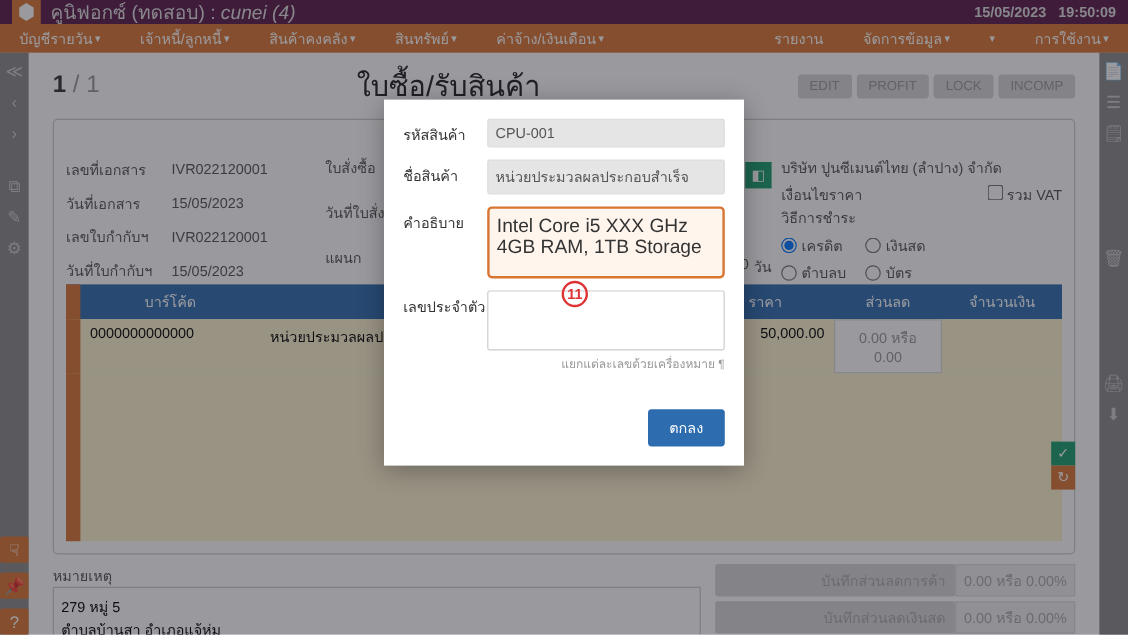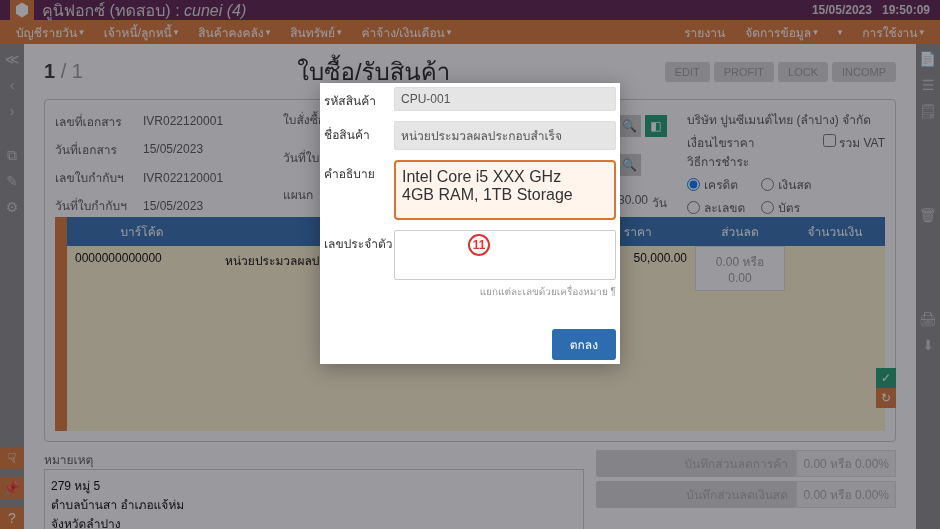--- a/index.html
+++ b/index.html
@@ -2,21 +2,21 @@
 <html><head>
 <meta charset="utf-8">
 <style>
 * { margin: 0; padding: 0; box-sizing: border-box; font-family: sans-serif; }
 body { background: #f0f0f0; font-size: 12px; overflow: hidden; width: 940px; height: 529px; position: relative; }
 .topbar { background: #5a1a4a; height: 20px; display: flex; align-items: center; padding: 0 10px; color: #ddd; }
 .topbar .logo { width: 24px; height: 24px; background: #d97533; border-radius: 3px; margin-right: 8px; display: flex; align-items: center; justify-content: center; }
 .topbar .logo svg { width: 18px; height: 18px; fill: #fff; }
 .topbar .app-name { font-size: 16px; }
 .topbar .date-time { margin-left: auto; font-weight: bold; }
-.menubar { background: #d97533; height: 24px; display: flex; align-items: center; padding: 0 10px; gap: 8px; color: #fff; font-size: 12px; }
+.menubar { background: #d97533; height: 24px; display: flex; align-items: center; padding: 0 10px; gap: 21px; color: #fff; font-size: 12px; }
 .menubar .menu-item { padding: 2px 6px; cursor: pointer; display: flex; align-items: center; gap: 2px; }
 .menubar .menu-item.right { margin-left: 0; }
 .menubar .spacer { flex: 1; }
 .chev { font-size: 9px; }
 .left-rail { position: absolute; left: 0; top: 44px; width: 24px; bottom: 0; background: #8a8a8a; display: flex; flex-direction: column; align-items: center; gap: 8px; padding-top: 6px; }
 .left-rail .rail-icon { width: 18px; height: 18px; display: flex; align-items: center; justify-content: center; color: #ccc; font-size: 14px; }
 .left-rail .rail-icon.orange { background: #d97533; color: #fff; border-radius: 2px; width: 24px; height: 22px; }
 .right-rail { position: absolute; right: 0; top: 44px; width: 24px; bottom: 0; background: #8a8a8a; display: flex; flex-direction: column; align-items: center; gap: 8px; padding-top: 6px; }
 .right-rail .rail-icon { width: 18px; height: 18px; display: flex; align-items: center; justify-content: center; color: #ccc; font-size: 14px; }
 .content { position: absolute; left: 24px; right: 24px; top: 44px; bottom: 0; background: #fff; overflow: hidden; }
@@ -52,21 +52,21 @@
 .totals { width: 300px; }
 .totals .trow { display: flex; align-items: center; margin-bottom: 4px; font-size: 12px; color: #555; }
 .totals .trow .tlbl { flex: 1; text-align: right; padding-right: 8px; }
 .totals .trow .tlbl.btn-style { background: #d8d8d8; padding: 4px 8px; border-radius: 2px; color: #aaa; }
 .totals .trow .tval { width: 100px; text-align: right; background: #eee; padding: 3px 6px; border: 1px solid #ddd; }
 .small-check { position: absolute; right: 20px; top: 324px; display: flex; flex-direction: column; }
 .small-check .sq { width: 20px; height: 20px; display: flex; align-items: center; justify-content: center; color: #fff; font-size: 12px; }
 .sq.green { background: #1a9d6e; }
 .sq.orange { background: #d97533; }
 .overlay { position: absolute; inset: 0; background: rgba(30,30,40,0.45); }
-.modal { position: absolute; left: 320px; top: 83px; width: 300px; background: #fff; border-radius: 0; box-shadow: 0 4px 20px rgba(0,0,0,0.3); padding: 4px; }
+.modal { position: absolute; left: 320px; top: 83px; width: 300px; background: #fff; border-radius: 0; box-shadow: 0 4px 20px rgba(0,0,0,0.3); padding: 16px; }
 .modal .mrow { display: flex; align-items: flex-start; margin-bottom: 10px; font-size: 12px; }
 .modal .mlbl { width: 70px; color: #333; padding-top: 4px; }
 .modal .minp { flex: 1; background: #e5e5e5; border: 1px solid #ddd; padding: 4px 6px; border-radius: 2px; color: #555; }
 .modal .mtextarea { flex: 1; border: 2px solid #d97533; border-radius: 4px; padding: 6px; font-size: 16px; height: 60px; resize: none; color: #333; background: #fff5ed; }
 .modal .mtextarea2 { flex: 1; border: 1px solid #ccc; border-radius: 2px; padding: 6px; font-size: 12px; height: 50px; resize: none; }
 .modal .helper { text-align: right; font-size: 10px; color: #999; margin-top: -6px; }
 .modal .mbtn { margin-top: 30px; text-align: right; }
 .modal .mbtn button { background: #2e6cb0; color: #fff; border: none; padding: 6px 18px; border-radius: 3px; font-size: 12px; cursor: pointer; }
 .circle-num { position: absolute; left: 468px; top: 234px; width: 22px; height: 22px; border: 2px solid #d33; border-radius: 50%; color: #d33; display: flex; align-items: center; justify-content: center; font-size: 12px; font-weight: bold; z-index: 100; }
 .right-info { font-size: 12px; color: #555; }
@@ -160,21 +160,21 @@
     <div class="page-title">ใบซื้อ/รับสินค้า</div>
     <div class="action-btns">
       <button class="action-btn">EDIT</button>
       <button class="action-btn">PROFIT</button>
       <button class="action-btn">LOCK</button>
       <button class="action-btn">INCOMP</button>
     </div>
   </div>
 
   <div class="panel">
-    <div style="display:flex;gap:20px;">
+    <div style="display:flex;gap:8px;margin-top:20px;">
       <div style="display:grid;grid-template-columns:80px 120px;gap:6px 8px;font-size:12px;color:#555;align-items:center;">
         <span class="lbl">เลขที่เอกสาร</span>
         <span class="inp">IVR022120001</span>
         <span class="lbl">วันที่เอกสาร</span>
         <span class="inp">15/05/2023</span>
         <span class="lbl">เลขใบกำกับฯ</span>
         <span class="inp">IVR022120001</span>
         <span class="lbl">วันที่ใบกำกับฯ</span>
         <span class="inp">15/05/2023</span>
       </div>
@@ -209,21 +209,21 @@
         </div>
         <div>วิธีการชำระ</div>
         <div class="radios">
           <div class="radio-col">
             <label class="radio-item">
                 <input type="radio" name="pay" checked="" style=""> 
                 <span>เครดิต</span>
               </label>
             <label class="radio-item">
                 <input type="radio" name="pay" style=""> 
-                <span>ละเลขด</span>
+                <span>ตำบลบ</span>
               </label>
           </div>
           <div class="radio-col">
             <label class="radio-item">
                 <input type="radio" name="pay" style=""> 
                 <span>เงินสด</span>
               </label>
             <label class="radio-item">
                 <input type="radio" name="pay" style=""> 
                 <span>บัตร</span>

